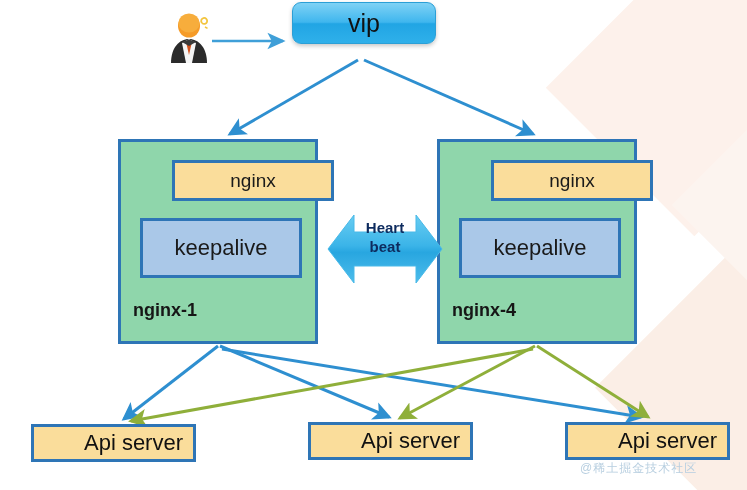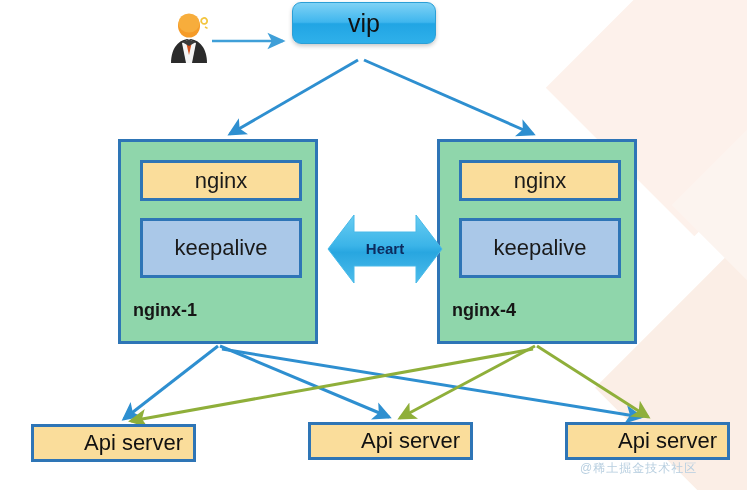--- a/index.html
+++ b/index.html
@@ -89,21 +89,22 @@
     border: 3px solid #2e75b6;
     display: flex;
     align-items: center;
     justify-content: center;
     color: #1a1a1a;
   }
   .box-nginx {
     top: 18px;
     height: 41px;
     background: #fadd9b;
-    font-size: 22px;
+    font-size: 19px;
+    margin-left: 32px;
   }
   .box-keepalive {
     top: 76px;
     height: 60px;
     background: #aac8e8;
     font-size: 22px;
     text-align: right;
   }
   .host-label {
     position: absolute;
@@ -123,21 +124,20 @@
   .heartbeat-label {
     position: absolute;
     left: 326px; top: 218px;
     width: 118px;
     text-align: center;
     color: #0d2b5e;
     font-size: 15px;
     line-height: 19px;
     font-weight: bold;
     pointer-events: none;
-    margin-top: 21px;
   }
 
   
   .api {
     position: absolute;
     width: 165px;
     height: 38px;
     background: #fadd9b;
     border: 3px solid #2e75b6;
     box-sizing: border-box;
@@ -258,20 +258,21 @@
       <span>keepalive</span>
     </div>
     <div class="host-label">nginx-4</div>
   </div>
 
   <svg class="heartbeat" viewBox="0 0 118 88">
     <path d="M2,44 L28,10 L28,27 L90,27 L90,10 L116,44 L90,78 L90,61 L28,61 L28,78 Z" fill="url(#hbGrad)" stroke="#49b9e8" stroke-width="1"></path>
   </svg>
   <div class="heartbeat-label">
     <div>Heart</div>
+    <div>beat</div>
   </div>
 
   <div class="api api-1">
     <span>Api server</span>
   </div>
   <div class="api api-2">
     <span>Api server</span>
   </div>
   <div class="api api-3">
     <span>Api server</span>

